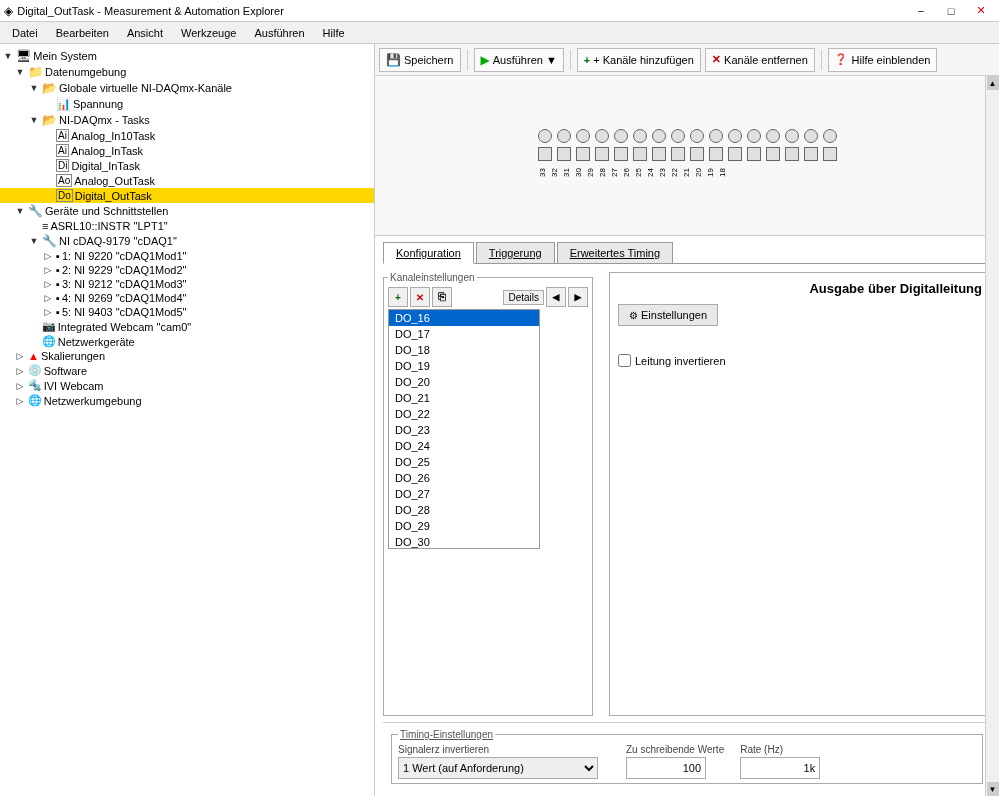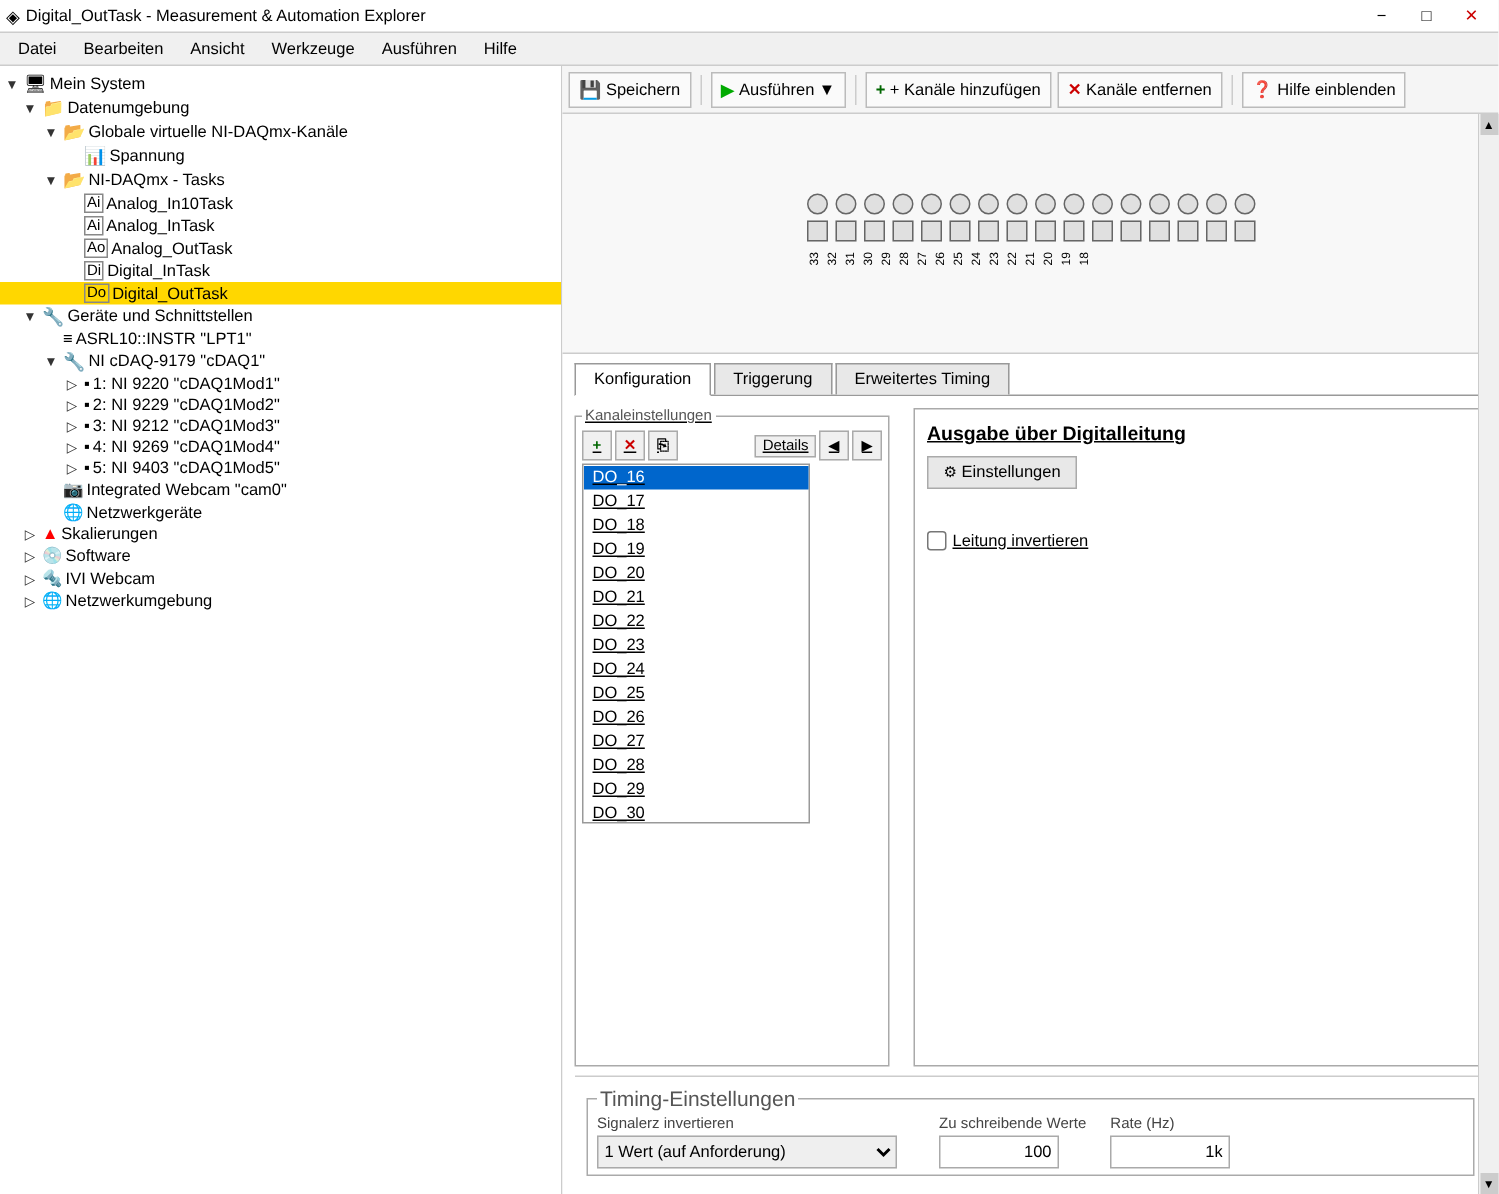--- a/index.html
+++ b/index.html
@@ -29,29 +29,29 @@
     
     #right-panel { flex: 1; display: flex; flex-direction: column; background: #fff; }
 
     
     #pin-diagram { height: 160px; background: #f8f8f8; border-bottom: 1px solid #ccc; display: flex; align-items: center; justify-content: center; padding: 10px; }
     .pin-circle { width: 14px; height: 14px; border-radius: 50%; border: 1px solid #666; background: #e0e0e0; }
     .pin-square { width: 14px; height: 14px; border: 1px solid #666; background: #e0e0e0; }
 
     
     .tab-bar { display: flex; gap: 0; border-bottom: 1px solid #999; margin-bottom: 8px; }
-    .tab { padding: 4px 12px; border: 1px solid #999; border-bottom: none; background: #e8e8e8; cursor: pointer; font-size: 11px; margin-right: 2px; }
+    .tab { padding: 4px 12px; border: 1px solid #999; border-bottom: none; background: #e8e8e8; cursor: pointer; font-size: 11px; margin-right: 2px; text-decoration: underline; }
     .tab.active { background: #fff; border-bottom: 1px solid #fff; margin-bottom: -1px; }
     .ch-toolbar { display: flex; align-items: center; gap: 2px; margin-bottom: 2px; }
     .ch-btn { width: 20px; height: 20px; border: 1px solid #aaa; background: #f0f0f0; cursor: pointer; display: flex; align-items: center; justify-content: center; font-size: 10px; font-weight: bold; }
     .ch-list { border: 1px solid #999; width: 152px; height: 240px; overflow-y: scroll; }
     .ch-item { padding: 2px 6px; cursor: pointer; font-size: 11px; }
     .ch-item.selected { background: #0066cc; color: #fff; }
     .details-btn { font-size: 10px; padding: 1px 4px; border: 1px solid #aaa; background: #f0f0f0; cursor: pointer; }
-    .output-title { font-size: 13px; font-weight: bold; margin-bottom: 8px; }
+    .output-title { font-size: 13px; font-weight: bold; margin-bottom: 8px; text-align: right; }
     .settings-tab { border: 1px solid #aaa; padding: 4px 10px; background: #e8e8e8; font-size: 11px; cursor: pointer; display: inline-block; margin-bottom: 8px; }
     .invert-check { display: flex; align-items: center; gap: 4px; font-size: 11px; margin-top: 20px; }
     .invert-check input { margin: 0; }
 
     
     .timing-section { border-top: 1px solid #ccc; padding: 6px 8px; }
     .timing-row { display: flex; align-items: center; gap: 8px; }
     .timing-col { display: flex; flex-direction: column; gap: 2px; }
     .timing-col label { font-size: 10px; color: #444; }
     .timing-select { width: 200px; height: 22px; font-size: 11px; border: 1px solid #aaa; }
@@ -140,28 +140,28 @@
       </div>
 
       <div class="tree-item indent-3">
         <span class="tree-expand" style="visibility:hidden;">▷</span>
         <span style="font-size:10px; border:1px solid #888; padding:0 1px;">Ai</span>
         <span>Analog_InTask</span>
       </div>
 
       <div class="tree-item indent-3">
         <span class="tree-expand" style="visibility:hidden;">▷</span>
+        <span style="font-size:10px; border:1px solid #888; padding:0 1px;">Di</span>
+        <span>Digital_InTask</span>
+      </div>
+
+      <div class="tree-item indent-3">
+        <span class="tree-expand" style="visibility:hidden;">▷</span>
         <span style="font-size:10px; border:1px solid #888; padding:0 1px;">Ao</span>
         <span>Analog_OutTask</span>
-      </div>
-
-      <div class="tree-item indent-3">
-        <span class="tree-expand" style="visibility:hidden;">▷</span>
-        <span style="font-size:10px; border:1px solid #888; padding:0 1px;">Di</span>
-        <span>Digital_InTask</span>
       </div>
 
       <div class="tree-item indent-3 selected">
         <span class="tree-expand" style="visibility:hidden;">▷</span>
         <span style="font-size:10px; border:1px solid #888; padding:0 1px; background:#ffd700;">Do</span>
         <span>Digital_OutTask</span>
       </div>
 
       <div class="tree-item indent-1">
         <span class="tree-expand">▼</span>
@@ -340,21 +340,21 @@
     </div>
 
     <div style="flex:1; display:flex; flex-direction:column; padding: 6px 8px; overflow:hidden;">
 
       <div class="tab-bar">
         <div class="tab active">Konfiguration</div>
         <div class="tab">Triggerung</div>
         <div class="tab">Erweitertes Timing</div>
       </div>
 
-      <div class="ch-output-row" style="flex:1; min-height:0;text-decoration:underline;">
+      <div class="ch-output-row" style="flex:1; min-height:0;">
 
         <div style="width:210px; flex-shrink:0;">
           <fieldset style="border:1px solid #aaa; padding:4px; height:100%;">
             <legend style="font-size:10px; color:#555; padding:0 2px;">Kanaleinstellungen</legend>
 
             <div class="ch-toolbar">
               <button class="ch-btn" style="color:#060;">+</button>
               <button class="ch-btn" style="color:#c00;">✕</button>
               <button class="ch-btn">⎘</button>
               <span style="flex:1;"></span>
@@ -392,21 +392,21 @@
           <div class="invert-check">
             <input type="checkbox" id="invert-cb" style="">
             <label for="invert-cb">Leitung invertieren</label>
           </div>
         </div>
 
       </div>
 
       <div class="timing-section" style="margin-top:6px;">
         <fieldset style="border:1px solid #aaa; padding:4px 6px;">
-          <legend style="font-size:14px; color:#555; padding:0 2px;">Timing-Einstellungen</legend>
+          <legend style="font-size:10px; color:#555; padding:0 2px;text-decoration:underline;">Timing-Einstellungen</legend>
           <div class="timing-row">
             <div class="timing-col">
               <label>Signalerz invertieren</label>
               <div style="display:flex; align-items:center;">
                 <select class="timing-select">
                   <option>1 Wert (auf Anforderung)</option>
                 </select>
               </div>
             </div>
             <div class="timing-col" style="margin-left:20px;">

